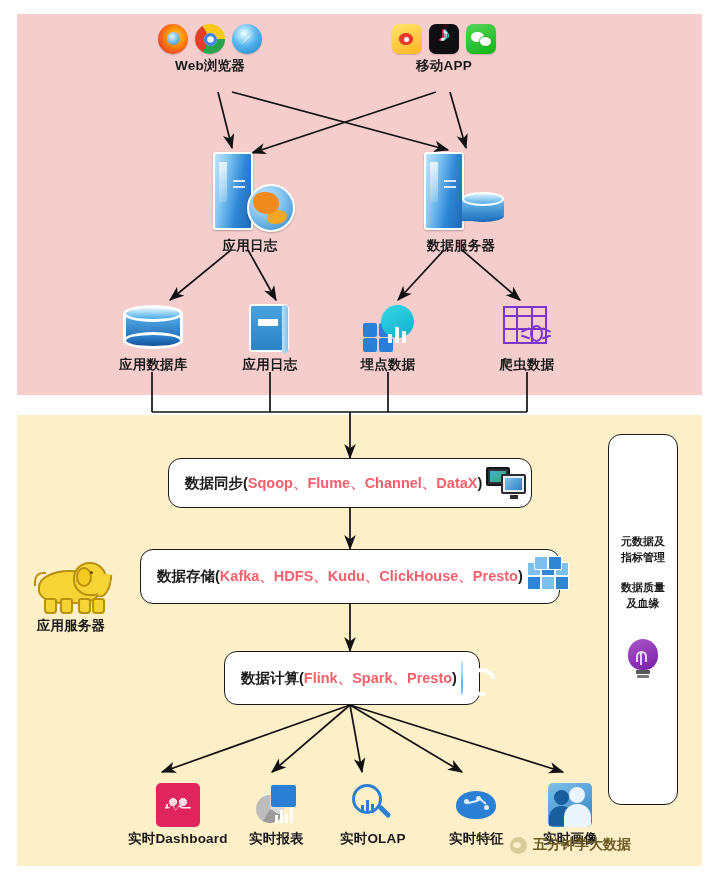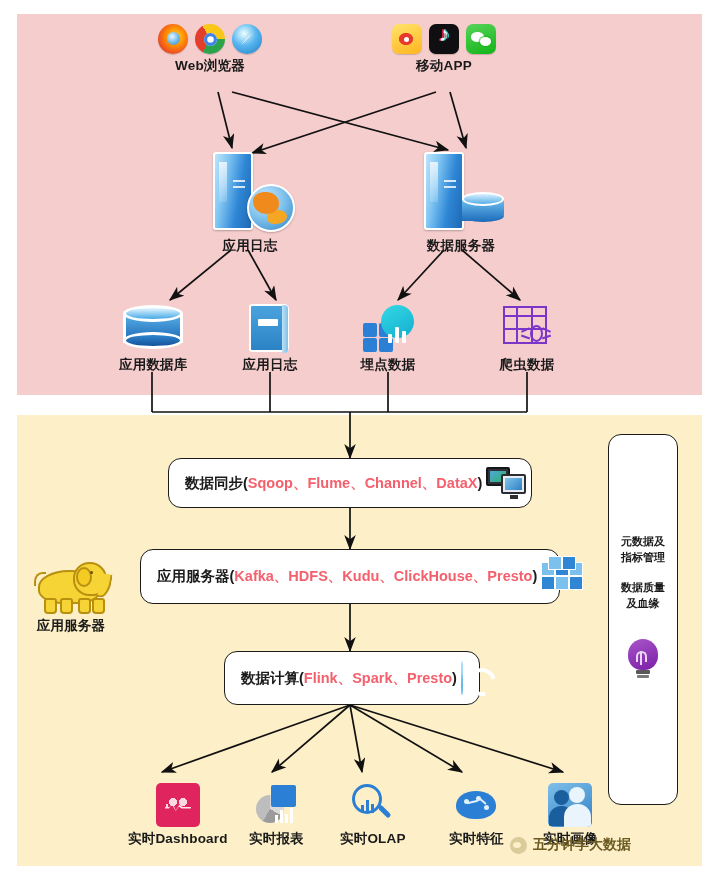--- a/index.html
+++ b/index.html
@@ -369,21 +369,21 @@
   <div class="stagebox" style="left:168px;top:458px;width:364px;height:50px;">
     <div class="txt"><span>数据同步(</span><span class="tech">Sqoop、Flume、Channel、DataX</span><span>)</span></div>
     <div class="monitor">
       <div class="m1"></div>
         <div class="stand"></div>
         <div class="m2"></div>
     </div>
   </div>
 
   <div class="stagebox" style="left:140px;top:549px;width:420px;height:55px;">
-    <div class="txt"><span>应用服务器(</span><span class="tech">Kafka、HDFS、Kudu、ClickHouse、Presto</span><span>)</span></div>
+    <div class="txt"><span>数据存储(</span><span class="tech">Kafka、HDFS、Kudu、ClickHouse、Presto</span><span>)</span></div>
     <div class="cube">
       <div class="face lite" style="left:0;top:6px;"></div>
       <div class="face" style="left:14px;top:6px;"></div>
       <div class="face lite" style="left:28px;top:6px;"></div>
       <div class="face" style="left:0;top:20px;"></div>
       <div class="face lite" style="left:14px;top:20px;"></div>
       <div class="face" style="left:28px;top:20px;"></div>
       <div class="face lite" style="left:7px;top:0px;"></div>
       <div class="face" style="left:21px;top:0px;"></div>
     </div>

